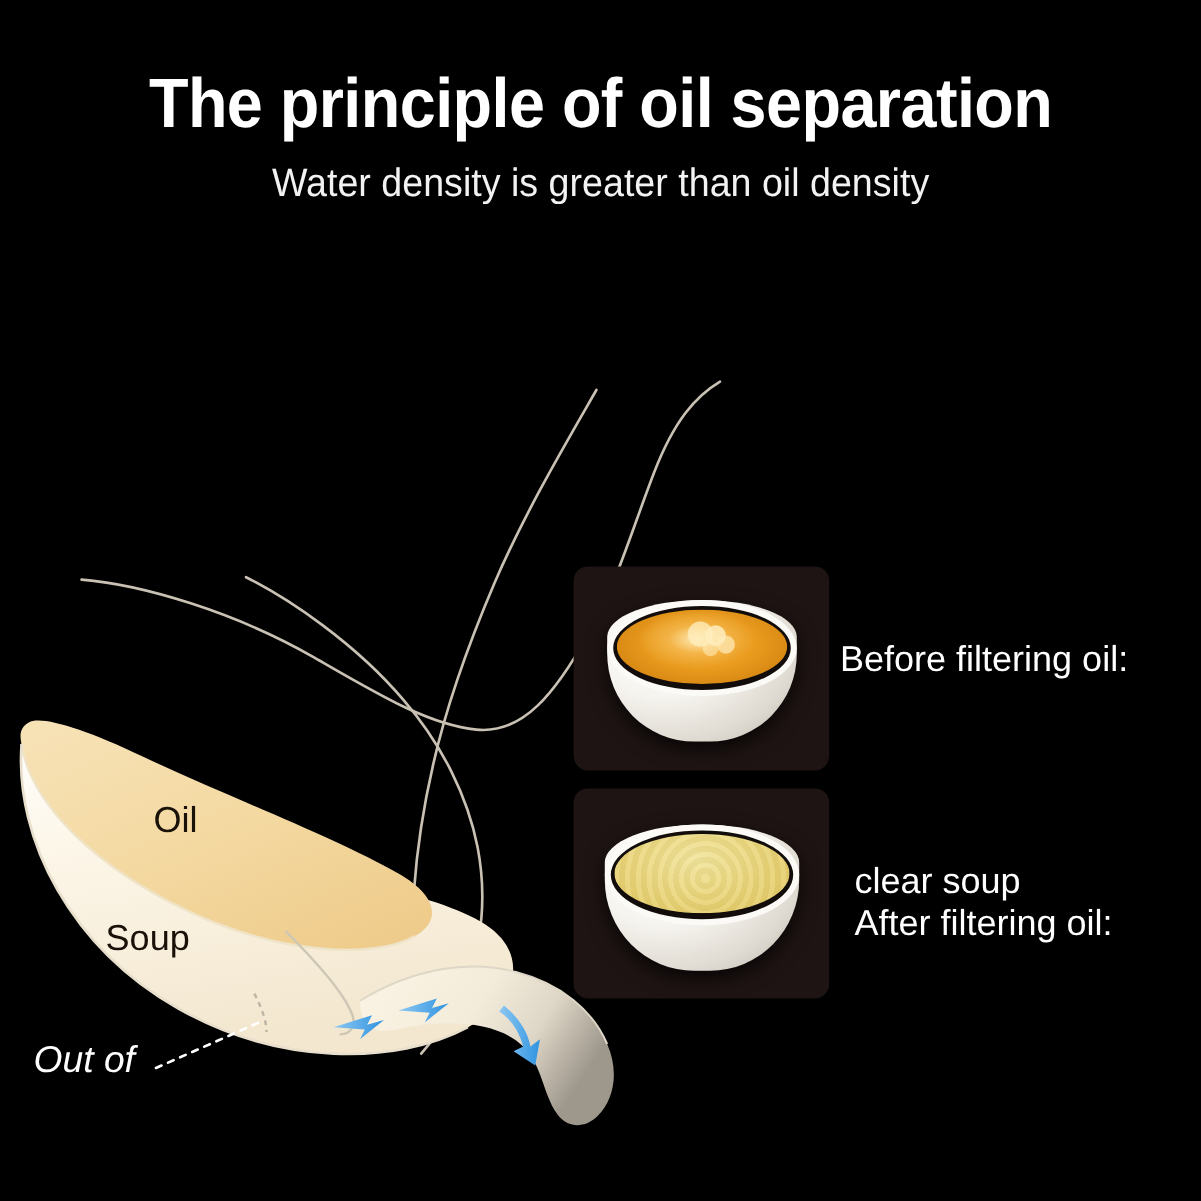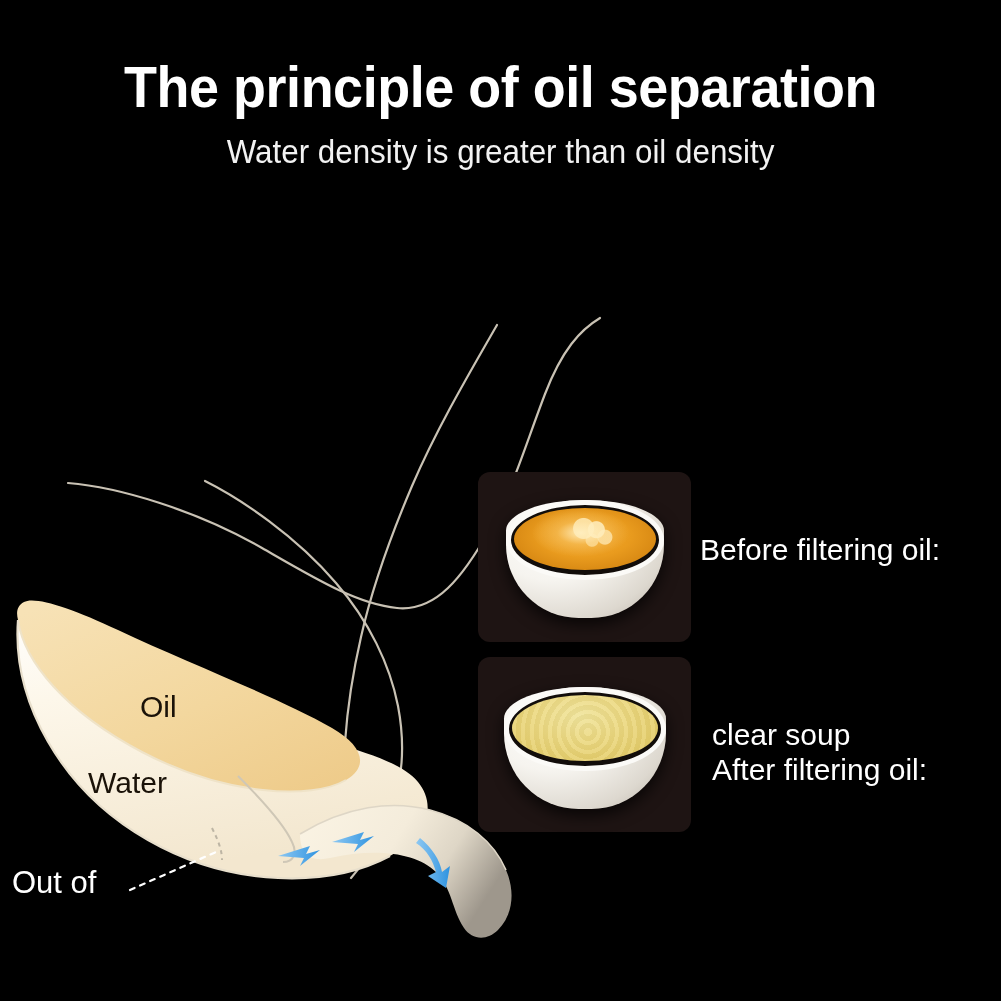--- a/index.html
+++ b/index.html
@@ -53,30 +53,31 @@
     pointer-events: none;
   }
 
   
   .diagram-label {
     position: absolute;
     color: #1a1208;
     font-size: 30px;
     white-space: nowrap;
   }
-  #label-oil  { left: 140px; top: 667px; margin-top: 23px; }
+  #label-oil  { left: 128px; top: 667px; }
   #label-soup { left: 88px;  top: 766px; }
   #label-outofsoup {
     position: absolute;
-    left: 12px;
+    left: 28px;
     top: 866px;
     color: #ffffff;
     font-size: 31px;
     line-height: 1.12;
     white-space: nowrap;
+    font-style: italic;
   }
 
   
   .photo-panel {
     position: absolute;
     border-radius: 12px;
     background: #1e1413;
     overflow: hidden;
   }
   #panel-before { left: 478px; top: 472px; width: 213px; height: 170px; }
@@ -254,21 +255,21 @@
                  C 432 848, 440 860, 442 872
                  L 450 866 L 446 888 L 428 876 L 436 872
                  C 433 861, 427 850, 416 843 Z" fill="url(#gradArrow)"></path>
       </g>
     </g>
 
     <path d="M 130 890 L 216 852" fill="none" stroke="#ffffff" stroke-width="2.2" stroke-dasharray="5 6" stroke-linecap="round"></path>
   </svg>
 
   <div class="diagram-label" id="label-oil">Oil</div>
-  <div class="diagram-label" id="label-soup">Water</div>
+  <div class="diagram-label" id="label-soup">Soup</div>
   <div id="label-outofsoup">
     <div>Out of</div>
   </div>
 
   <div class="photo-panel" id="panel-before">
     <div class="bowl-stage">
       <div class="bowl-body" style="top:28px; width:158px; height:118px;"></div>
       <div class="bowl-rim-shadow" style="top:32px; width:152px; height:72px;"></div>
       <div class="bowl-liquid" id="liquid-before" style="top:36px; width:142px; height:62px;"></div>
       <div class="bowl-inner-rim" style="top:28px; width:158px; height:80px;"></div>

